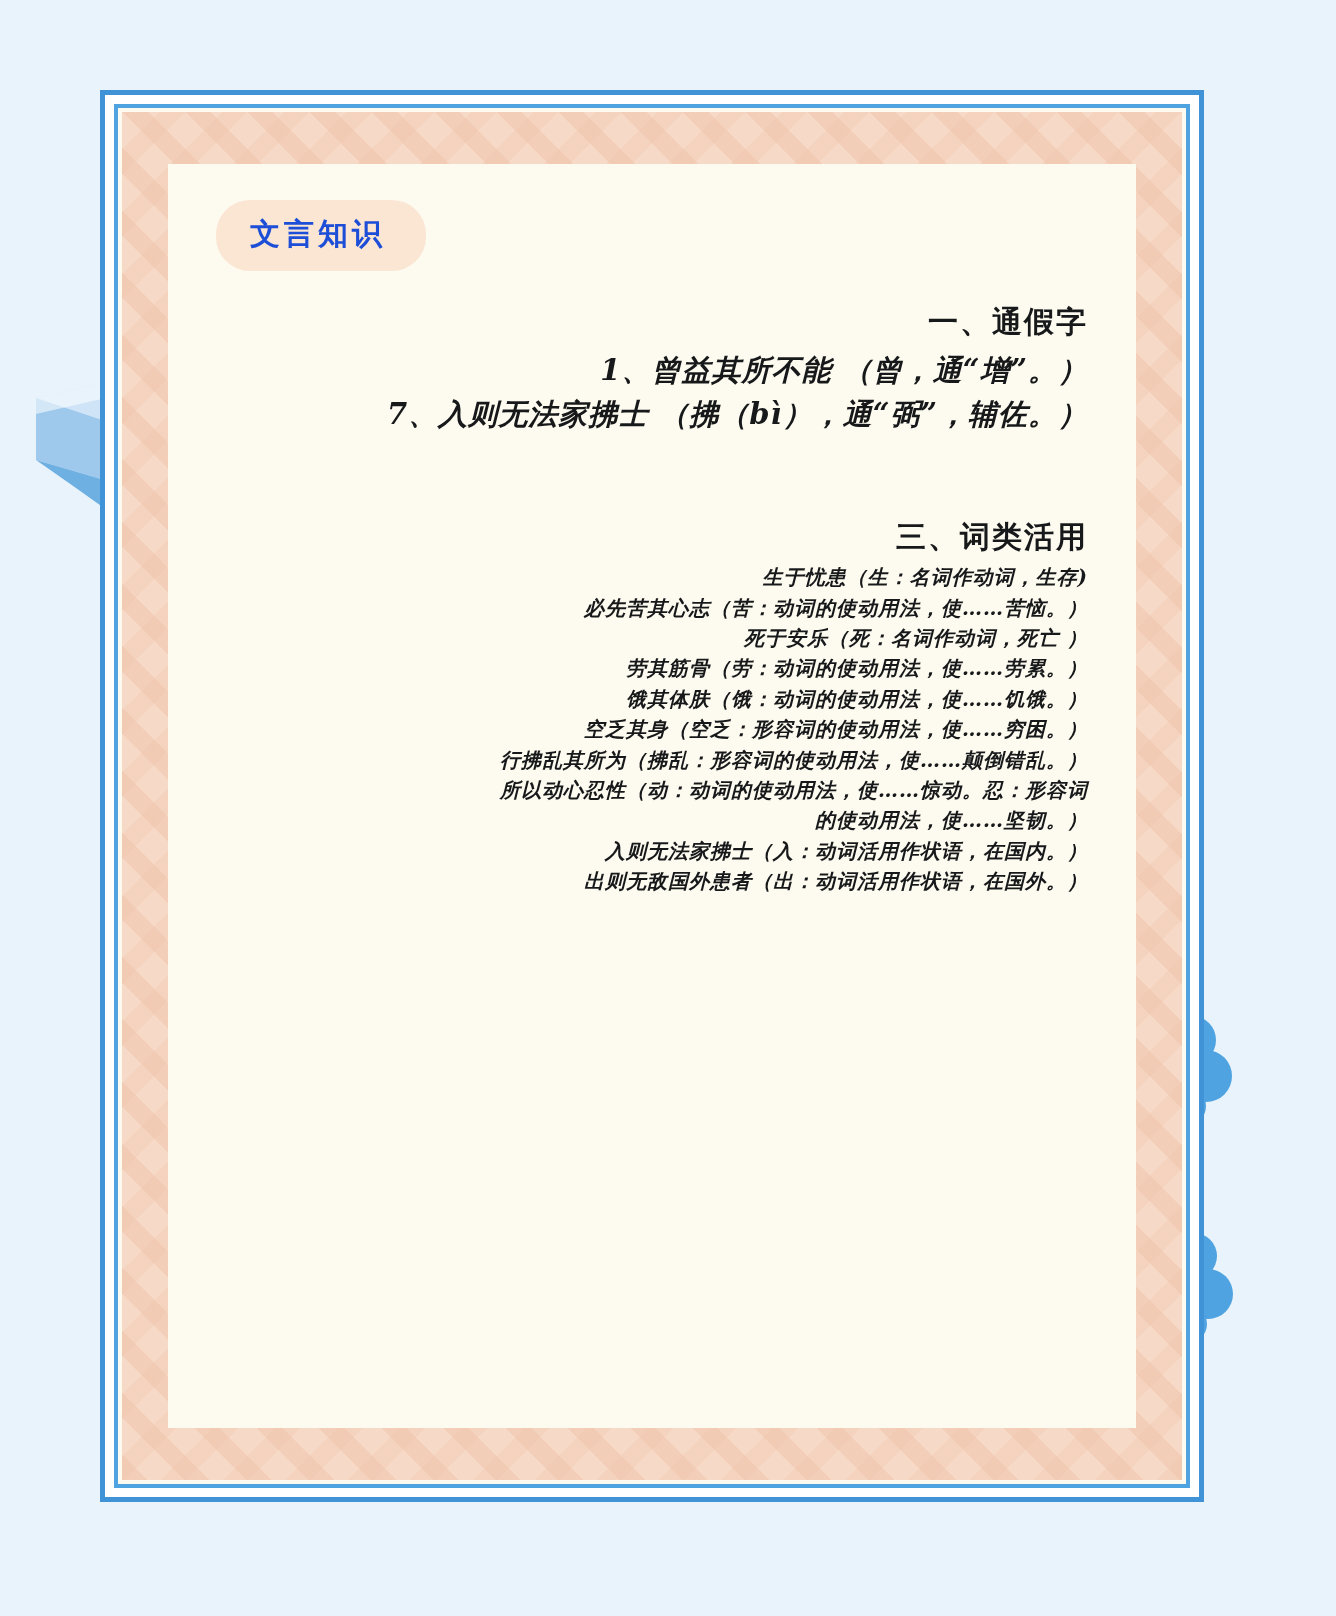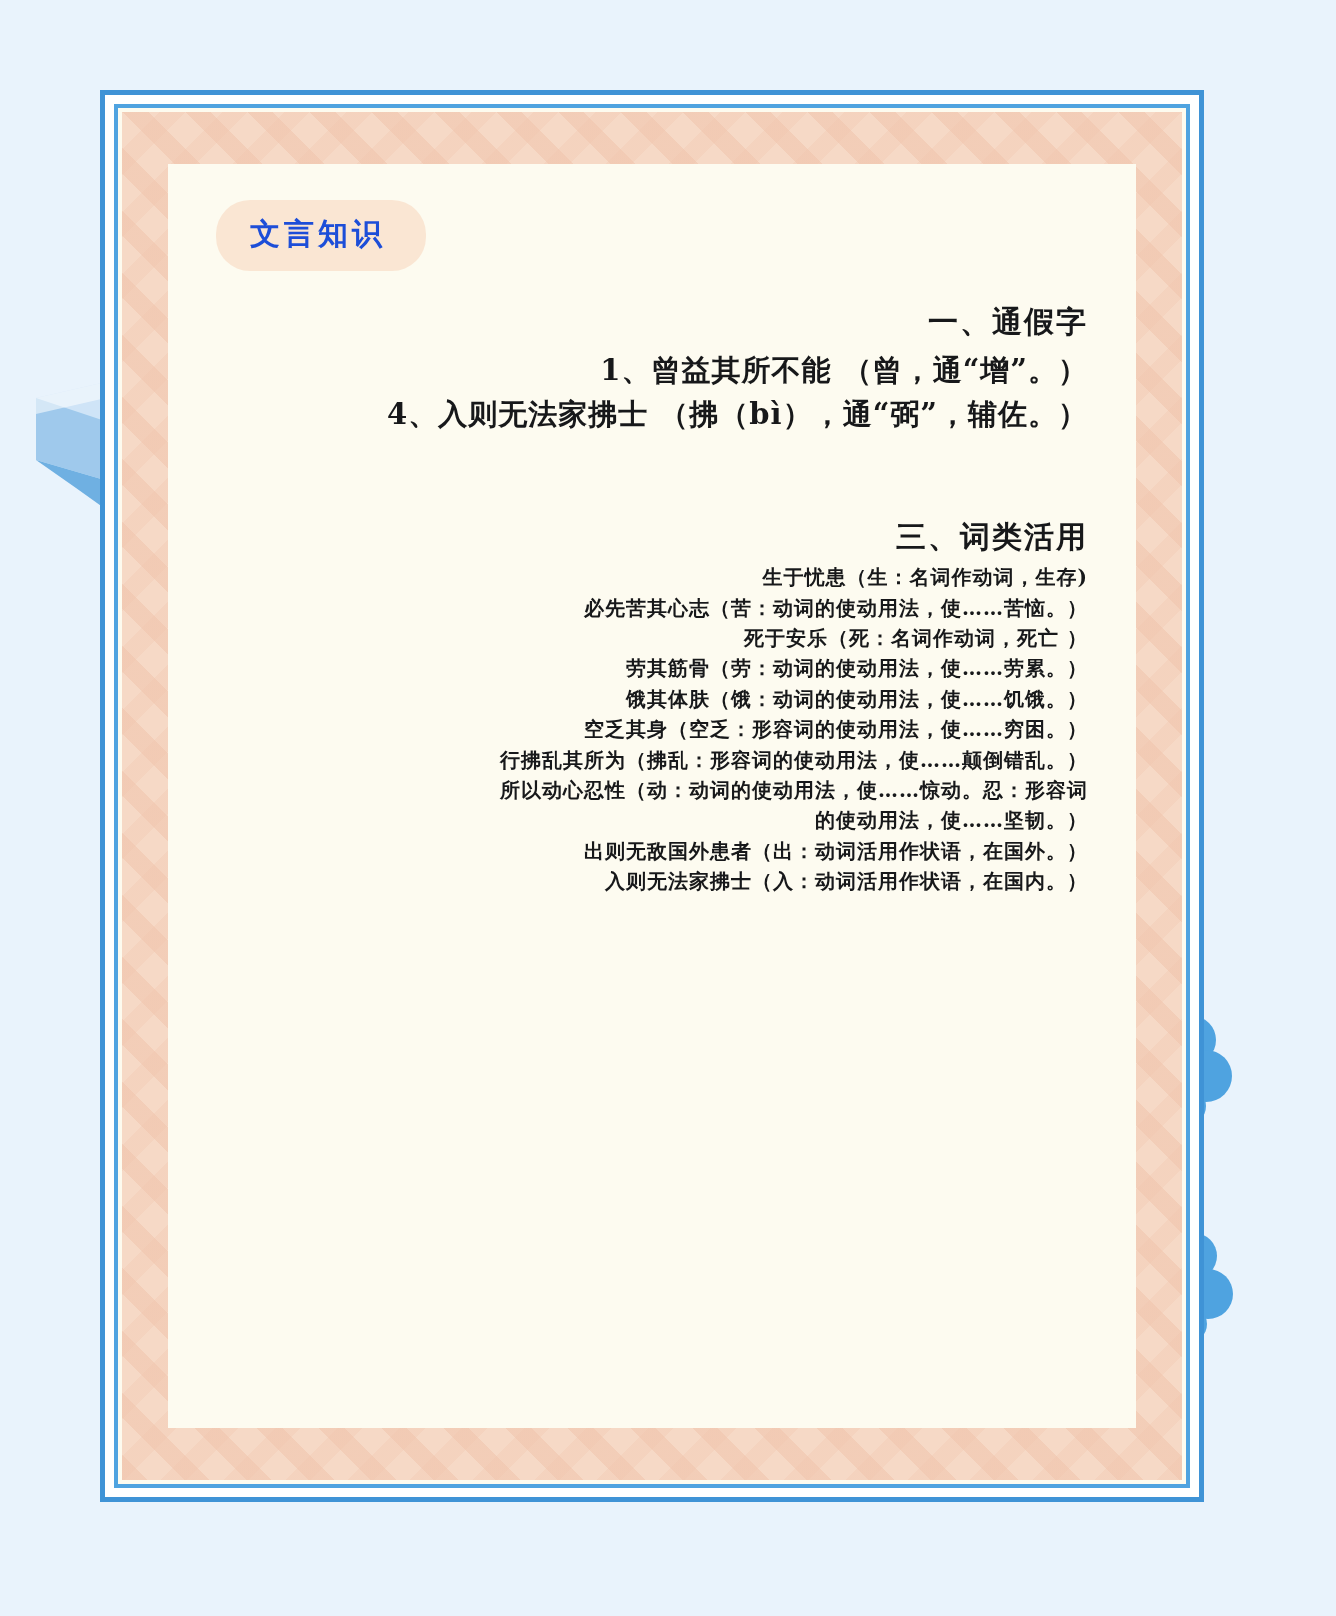--- a/index.html
+++ b/index.html
@@ -99,20 +99,21 @@
     margin: 0 0 2px 0;
     font-family: "DejaVu Serif", "Liberation Serif", serif;
   }
   .line {
     font-size: 29px;
     font-weight: 700;
     line-height: 1.52;
     letter-spacing: 1px;
     margin: 0;
     font-family: "DejaVu Serif", "Liberation Serif", serif;
+    font-style: italic;
   }
   .line.compact { font-size: 20px; }
 
   .spacer { height: 26px; }
 
   
   .ribbon {
     position: absolute;
     left: 28px;
     top: 368px;
@@ -162,40 +163,40 @@
     </div>
 
     <div class="content">
 
       <div class="title-pill">文言知识</div>
 
       
       <div class="section">
         <p class="section-heading">一、通假字</p>
         <p class="line">1、曾益其所不能 （曾，通“增”。）</p>
-        <p class="line">4、入则无法家拂士 （拂（bì），通“弼”，辅佐。）</p>
+        <p class="line">7、入则无法家拂士 （拂（bì），通“弼”，辅佐。）</p>
       </div>
 
       <div class="spacer"></div>
 
       
 
       <div class="spacer"></div>
 
       
       <div class="section">
         <p class="section-heading">三、词类活用</p>
         <p class="line compact">生于忧患（生：名词作动词，生存)</p>
         <p class="line compact">必先苦其心志（苦：动词的使动用法，使……苦恼。）</p>
         <p class="line compact">死于安乐（死：名词作动词，死亡 ）</p>
         <p class="line compact">劳其筋骨（劳：动词的使动用法，使……劳累。）</p>
         <p class="line compact">饿其体肤（饿：动词的使动用法，使……饥饿。）</p>
         <p class="line compact">空乏其身（空乏：形容词的使动用法，使……穷困。）</p>
         <p class="line compact">行拂乱其所为（拂乱：形容词的使动用法，使……颠倒错乱。）</p>
         <p class="line compact">所以动心忍性（动：动词的使动用法，使……惊动。忍：形容词</p>
         <p class="line compact">的使动用法，使……坚韧。）</p>
+        <p class="line compact">入则无法家拂士（入：动词活用作状语，在国内。）</p>
         <p class="line compact">出则无敌国外患者（出：动词活用作状语，在国外。）</p>
-        <p class="line compact">入则无法家拂士（入：动词活用作状语，在国内。）</p>
       </div>
 
     </div>
   </div>
 </div>
 
 </body></html>

